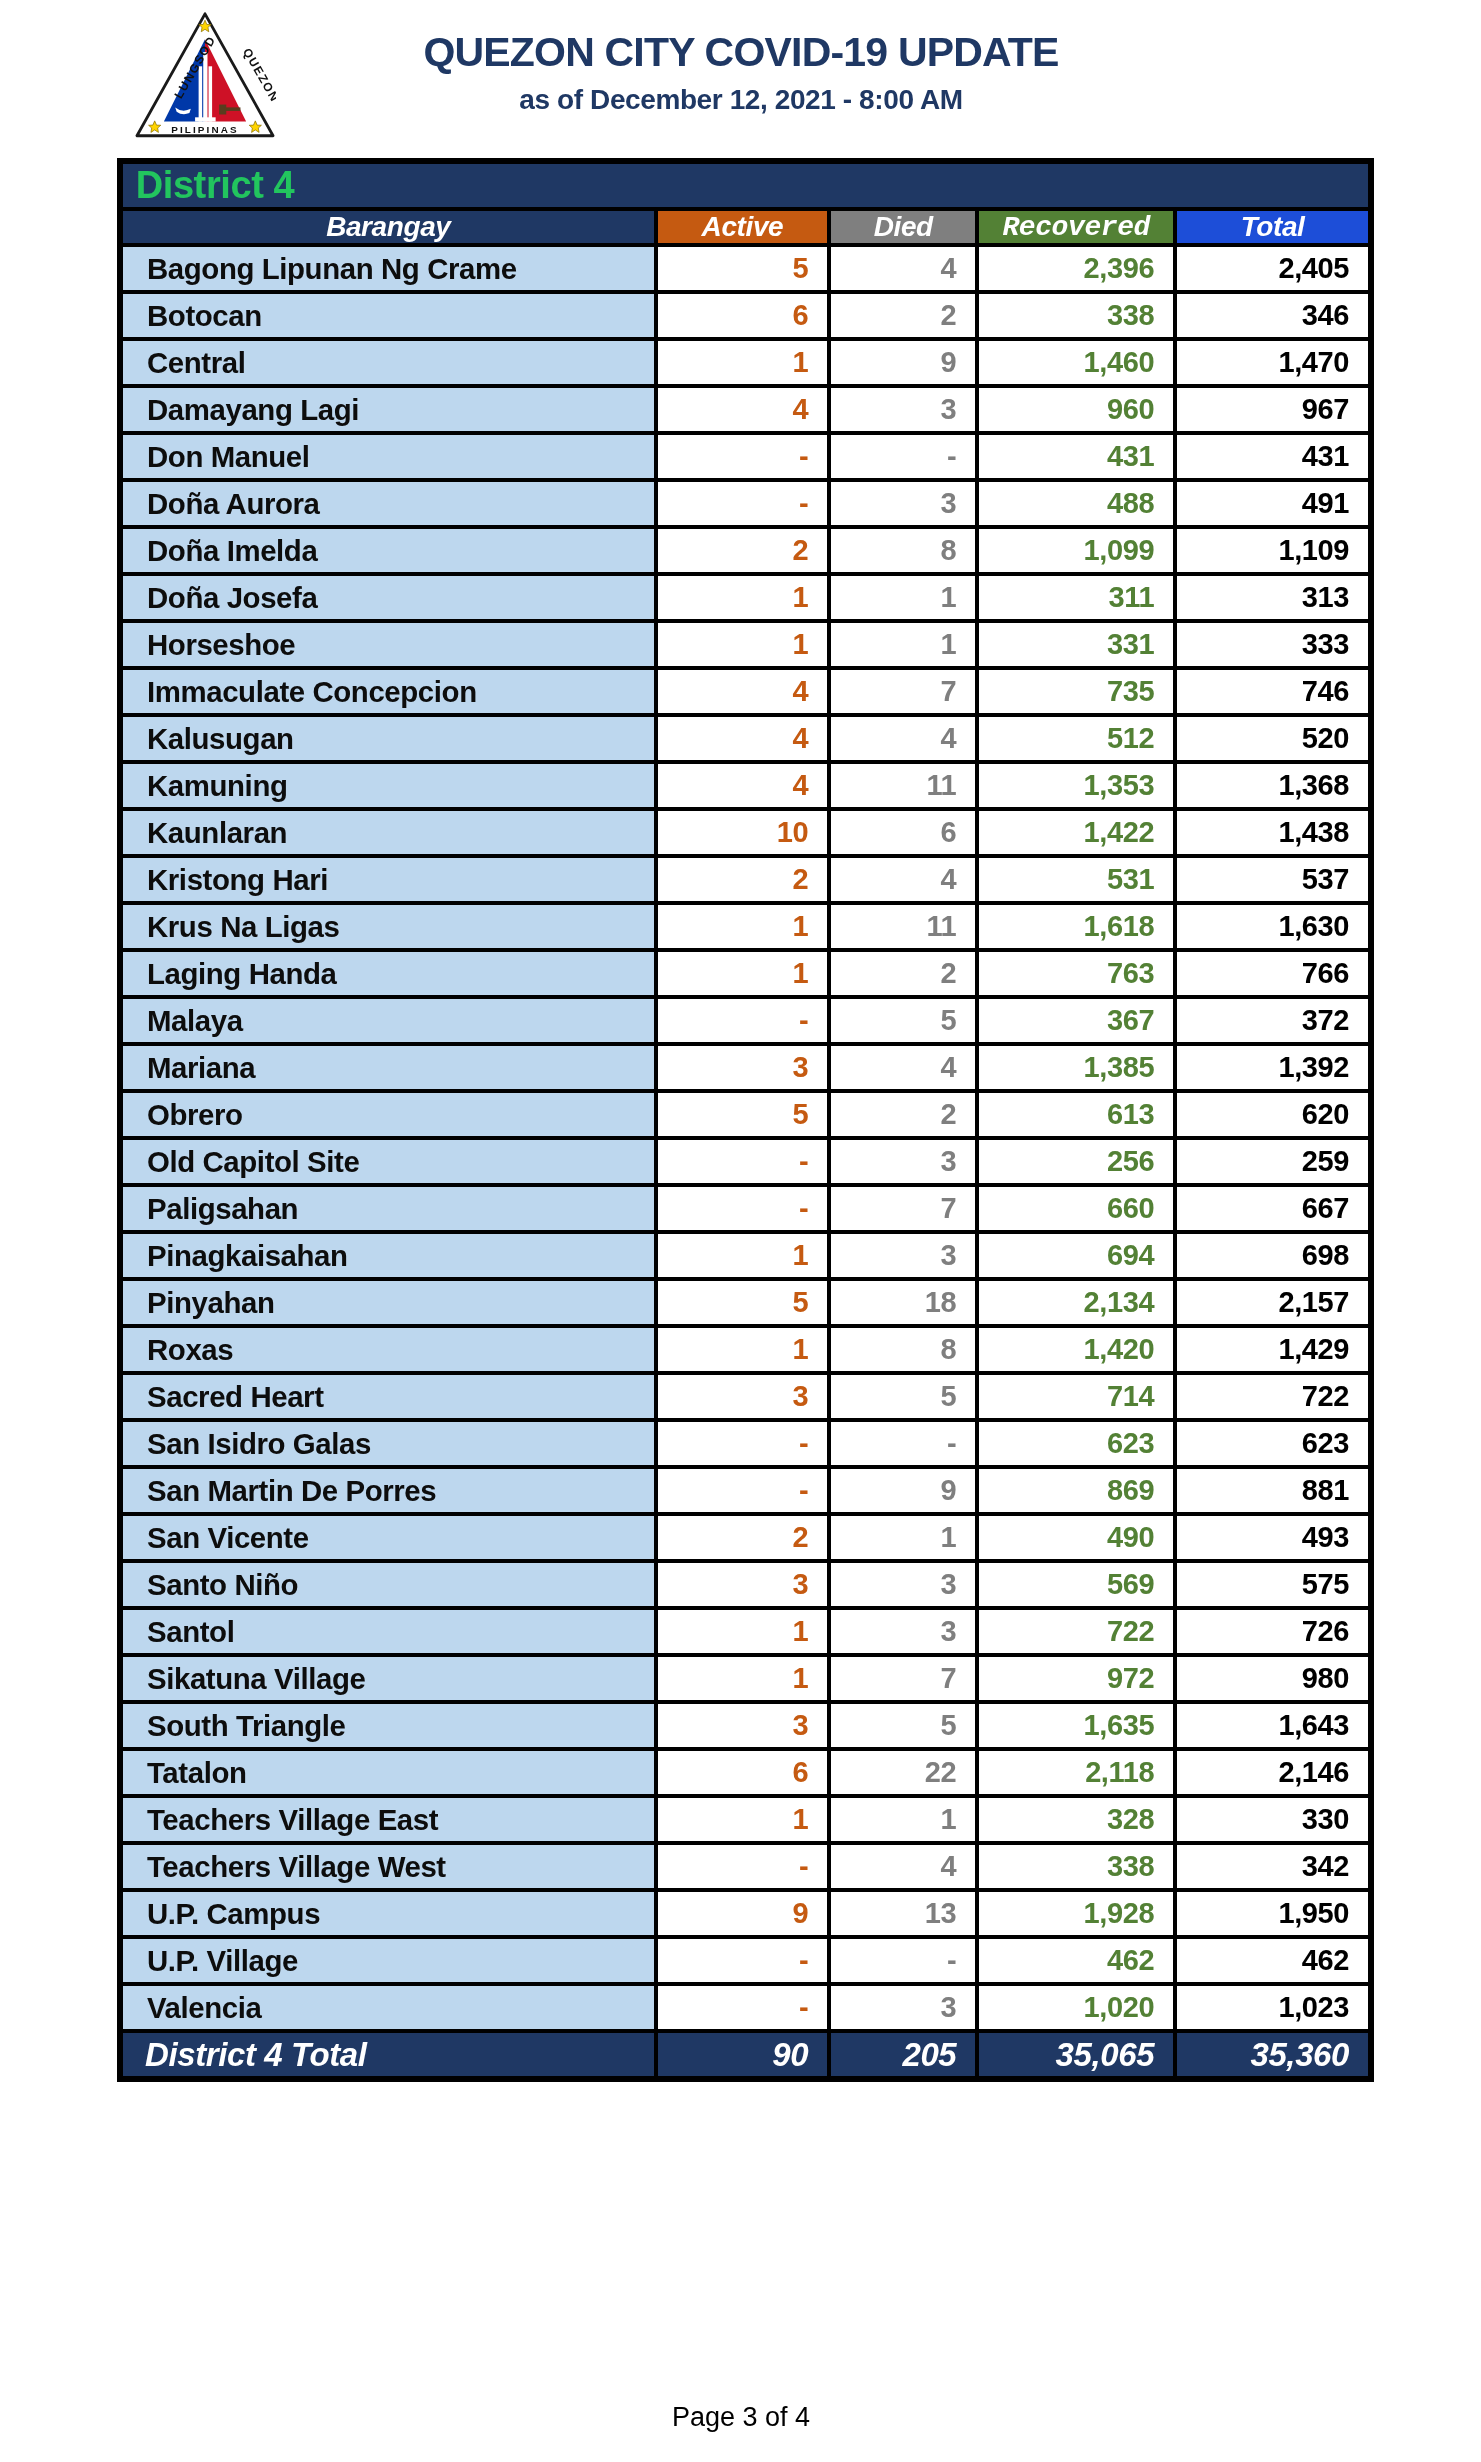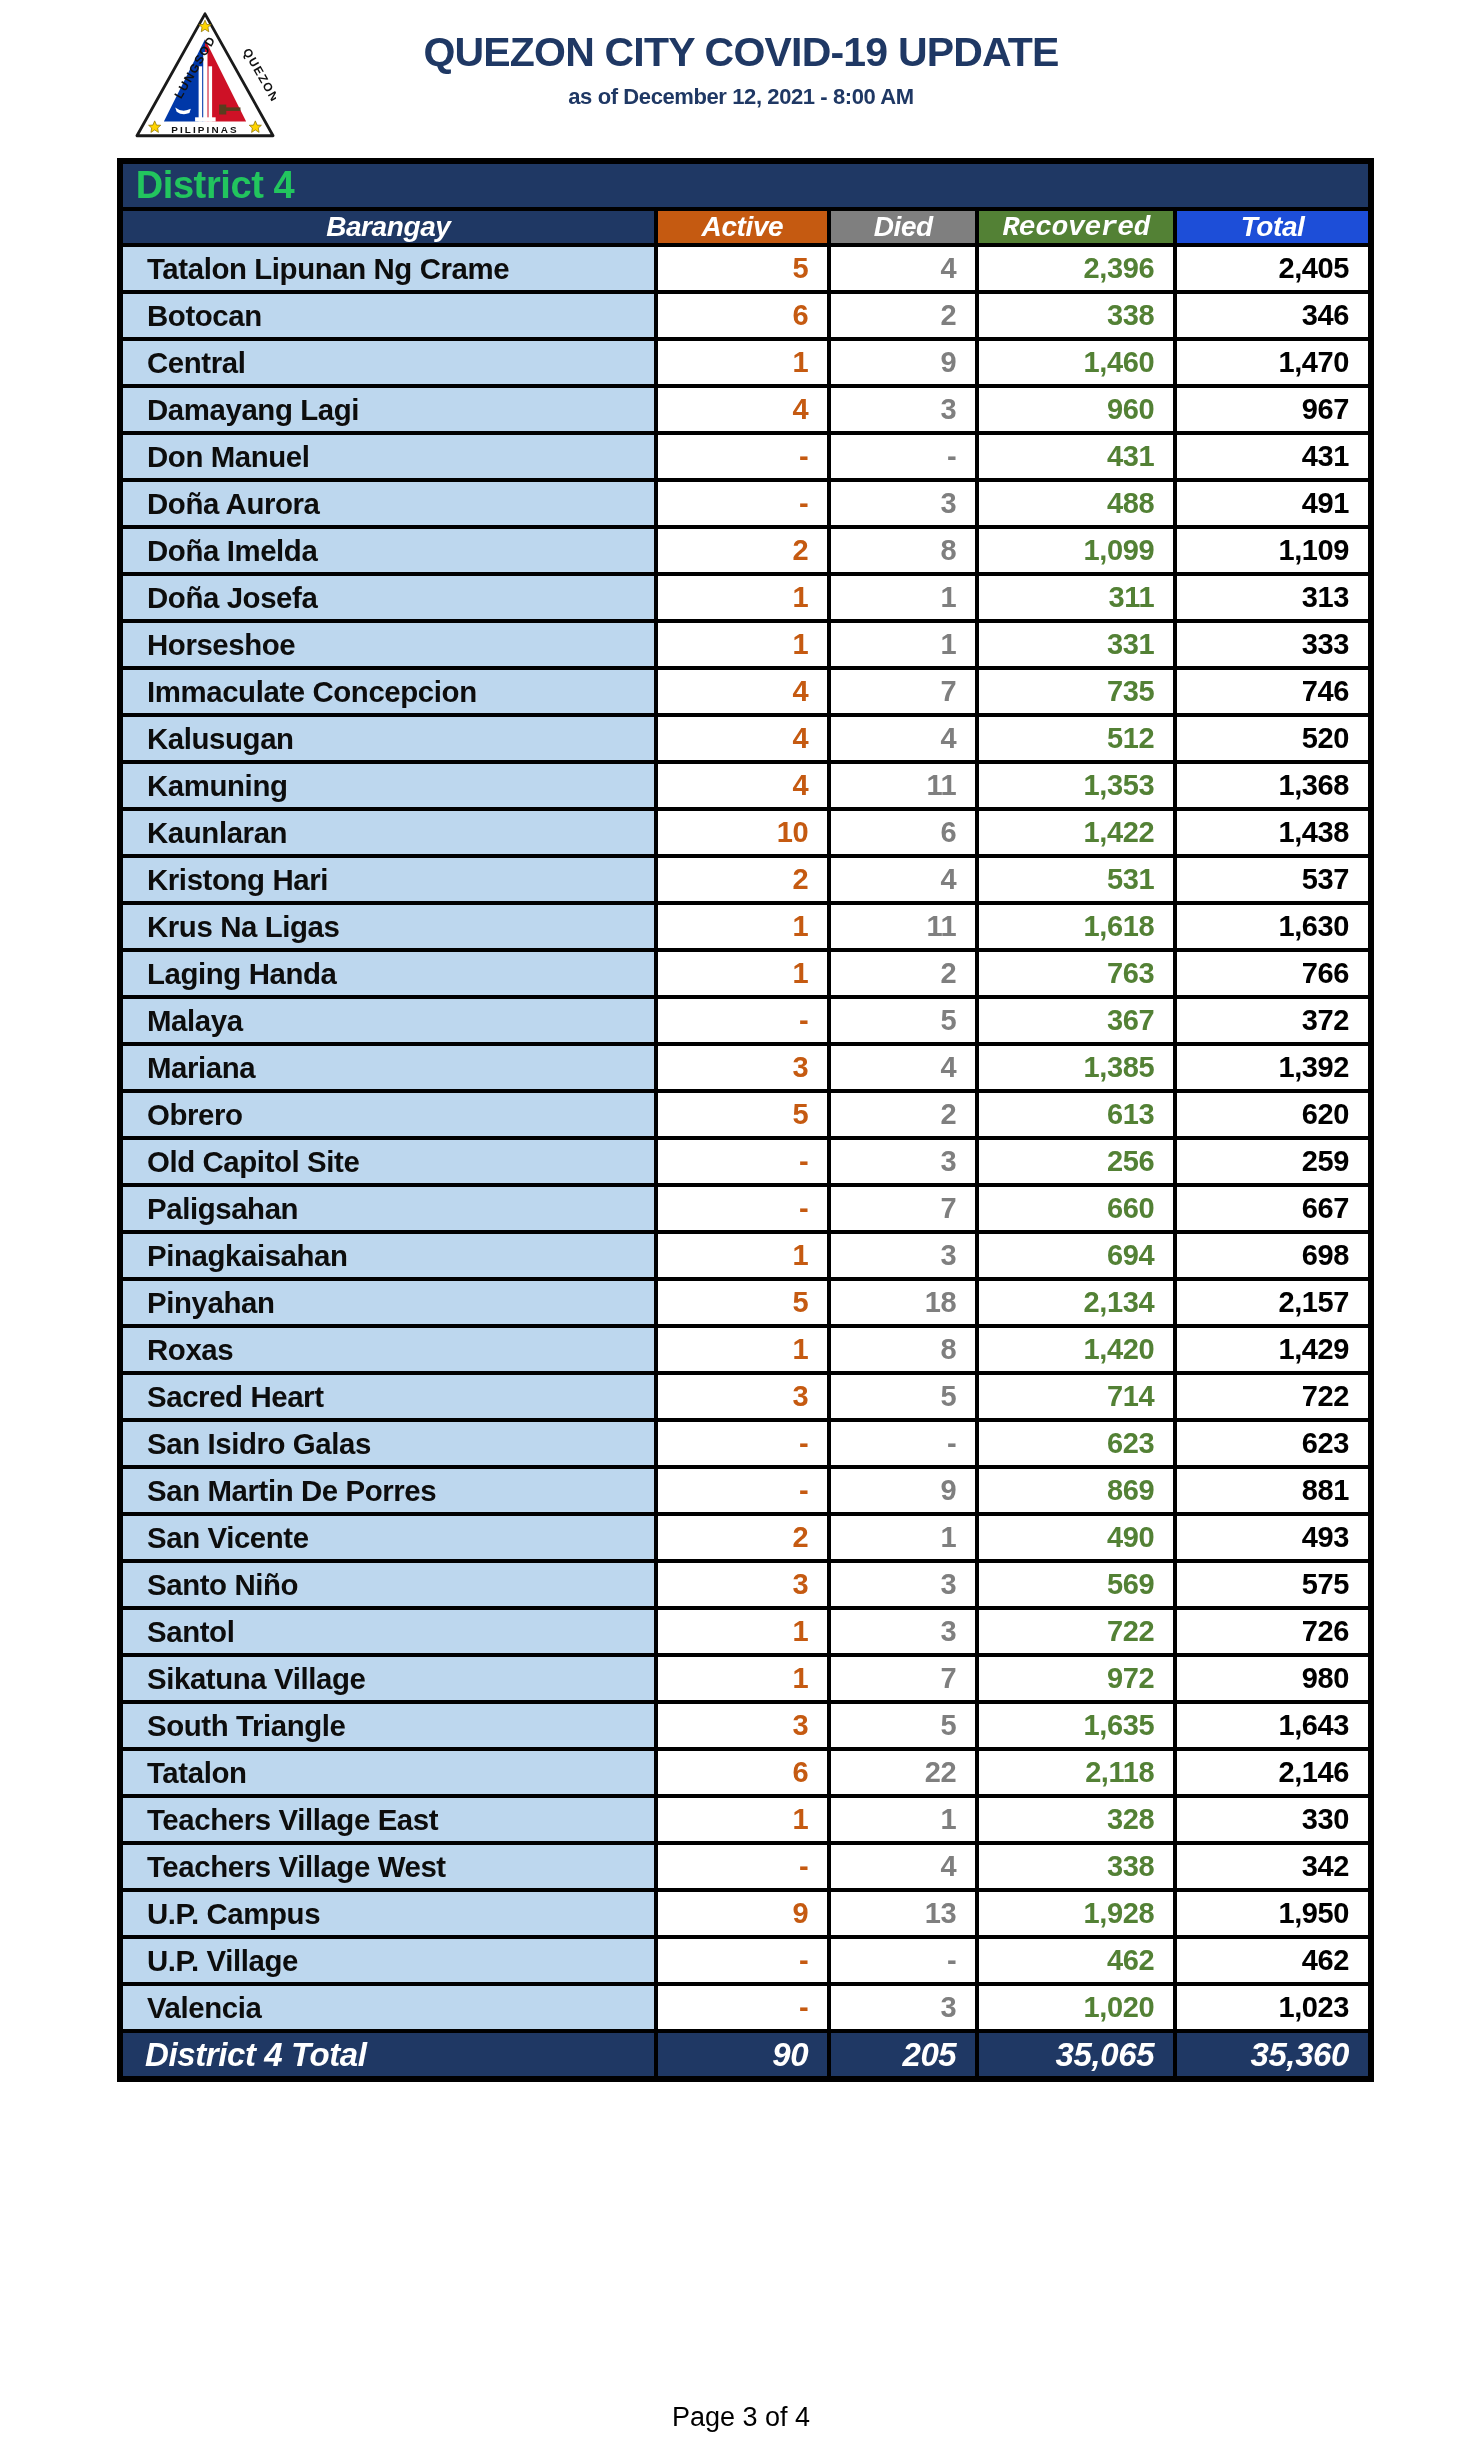--- a/index.html
+++ b/index.html
@@ -11,21 +11,21 @@
 
   
   .hdr { position:absolute; top:0; left:0; width:1482px; height:158px; }
   .seal { position:absolute; left:134px; top:11px; width:142px; height:129px; }
   .titles { position:absolute; left:0; top:0; width:1482px; text-align:center; }
   .title {
     margin-top:29px; font-size:41px; font-weight:bold; color:#1F3864;
     letter-spacing:-0.8px;
   }
   .subtitle {
-    margin-top:8px; font-size:22px; font-weight:bold; color:#1F3864;
+    margin-top:8px; font-size:28px; font-weight:bold; color:#1F3864;
     letter-spacing:-0.4px;
   }
 
   
   table.covid {
     position:absolute; left:117px; top:158px;
     width:1257px; table-layout:fixed; border-collapse:collapse;
     border:6.4px solid #000;
   }
   table.covid th, table.covid td {
@@ -139,21 +139,21 @@
     <tr class="colhead-row">
       <th class="ch-barangay">Barangay</th>
       <th class="ch-active">Active</th>
       <th class="ch-died">Died</th>
       <th class="ch-recovered">Recovered</th>
       <th class="ch-total">Total</th>
     </tr>
   </thead>
   <tbody id="table-rows">
       <tr class="data-row">
-        <td class="name-cell">Tatalon Lipunan Ng Crame</td>
+        <td class="name-cell">Bagong Lipunan Ng Crame</td>
         <td class="num active">5</td>
         <td class="num died">4</td>
         <td class="num recovered">2,396</td>
         <td class="num total">2,405</td>
       </tr>
       <tr class="data-row">
         <td class="name-cell">Botocan</td>
         <td class="num active">6</td>
         <td class="num died">2</td>
         <td class="num recovered">338</td>

